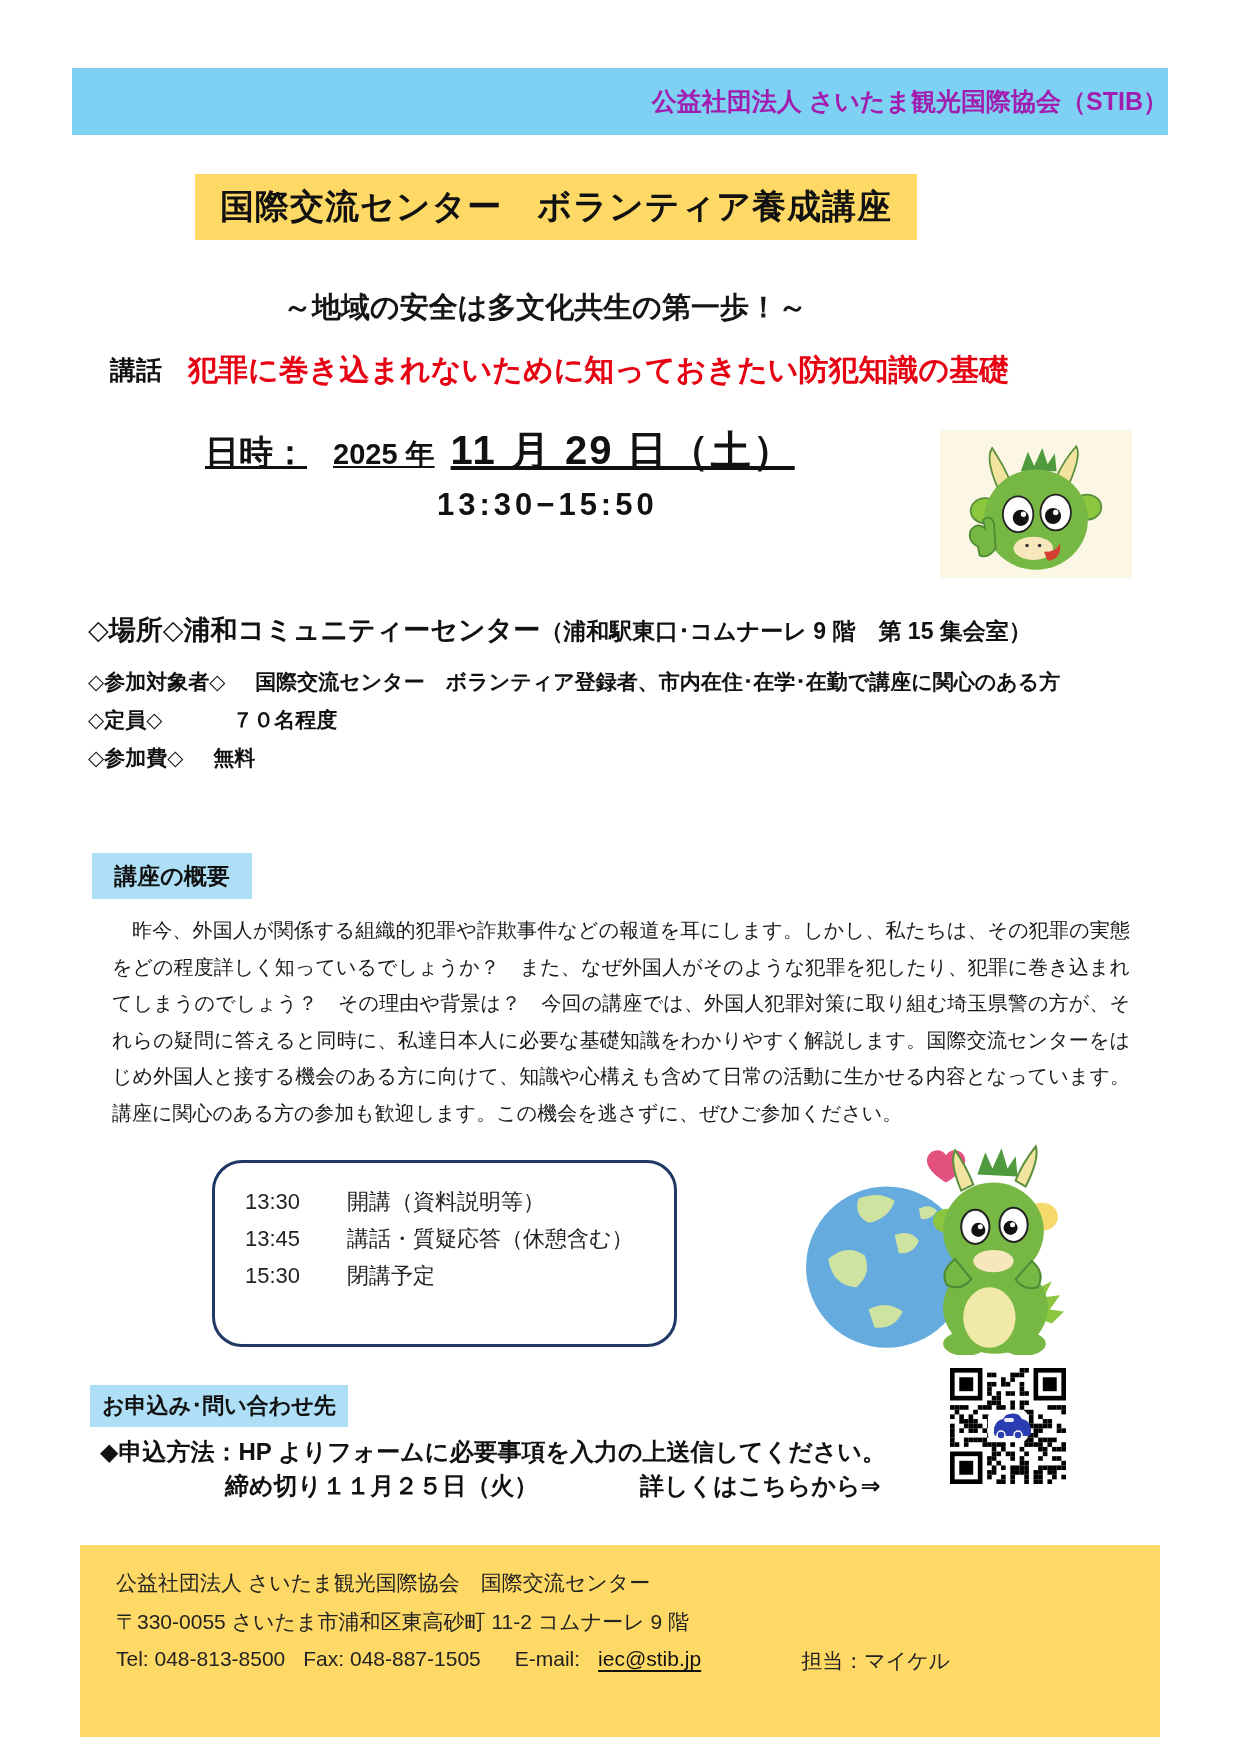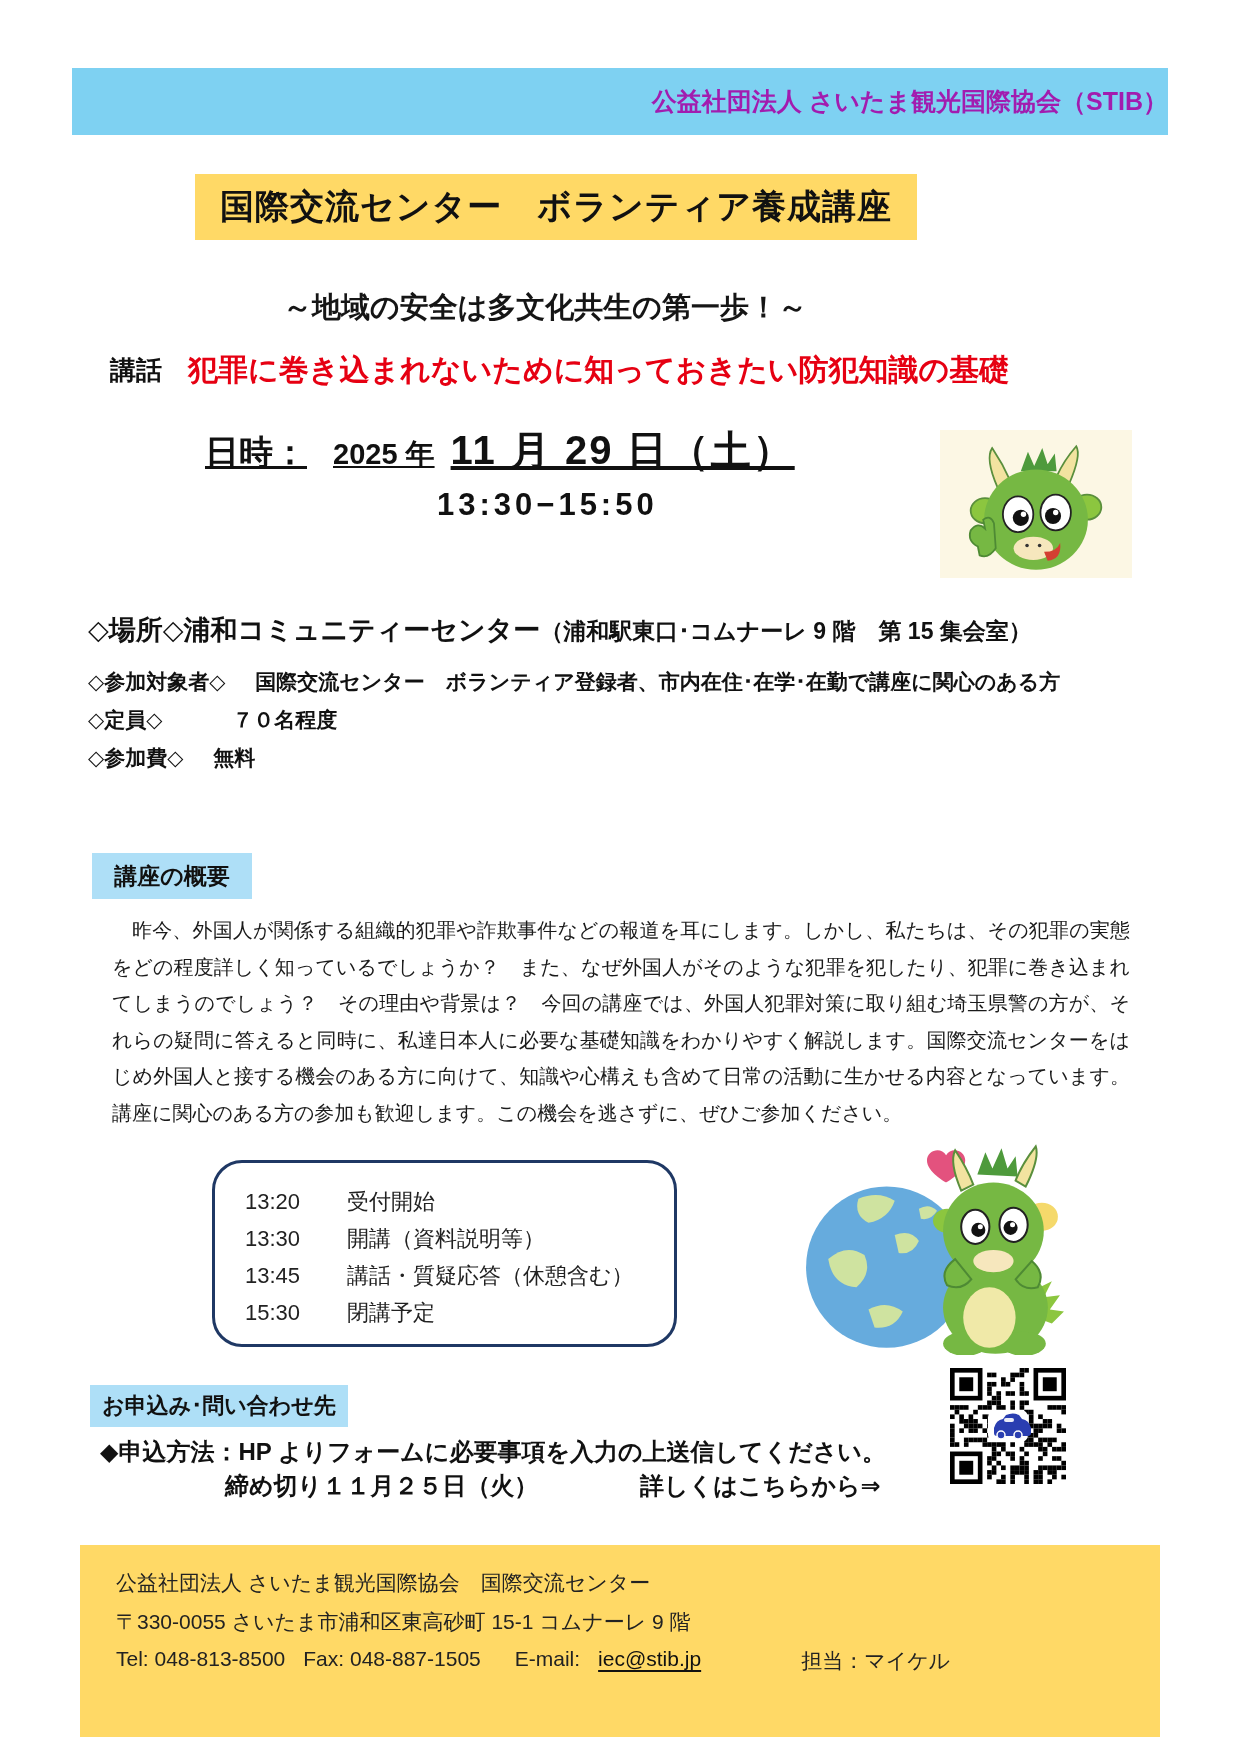--- a/index.html
+++ b/index.html
@@ -141,24 +141,20 @@
       <span class="d-label">◇参加費◇</span>
       <span class="d-value">無料</span>
     </div>
   </div>
 
   <div class="sec-header overview-header">講座の概要</div>
 
   <p class="overview-text">昨今、外国人が関係する組織的犯罪や詐欺事件などの報道を耳にします。しかし、私たちは、その犯罪の実態をどの程度詳しく知っているでしょうか？　また、なぜ外国人がそのような犯罪を犯したり、犯罪に巻き込まれてしまうのでしょう？　その理由や背景は？　今回の講座では、外国人犯罪対策に取り組む埼玉県警の方が、それらの疑問に答えると同時に、私達日本人に必要な基礎知識をわかりやすく解説します。国際交流センターをはじめ外国人と接する機会のある方に向けて、知識や心構えも含めて日常の活動に生かせる内容となっています。講座に関心のある方の参加も歓迎します。この機会を逃さずに、ぜひご参加ください。</p>
 
   <div class="schedule-box">
-    <div class="schedule-row">
-      <span class="s-time">13:20</span>
-      <span class="s-item">受付開始</span>
-    </div>
     <div class="schedule-row">
       <span class="s-time">13:30</span>
       <span class="s-item">開講（資料説明等）</span>
     </div>
     <div class="schedule-row">
       <span class="s-time">13:45</span>
       <span class="s-item">講話・質疑応答（休憩含む）</span>
     </div>
     <div class="schedule-row">
       <span class="s-time">15:30</span>
@@ -412,21 +408,21 @@
           <circle cx="30" cy="25" r="4" fill="#2a3eb1" stroke="#fff" stroke-width="1.5"></circle>
         </g>
       </svg></div>
 
 
   <footer class="footer-box">
     <div class="footer-line">
       <span>公益社団法人 さいたま観光国際協会　国際交流センター</span>
     </div>
     <div class="footer-line">
-      <span>〒330-0055 さいたま市浦和区東高砂町 15-1 コムナーレ 9 階</span>
+      <span>〒330-0055 さいたま市浦和区東高砂町 11-2 コムナーレ 9 階</span>
     </div>
     <div class="footer-line">
       <span>Tel: 048-813-8500</span>
       <span class="f-gap-s">Fax: 048-887-1505</span>
       <span class="f-gap-m">E-mail:</span>
       <span class="f-gap-s email-link">iec@stib.jp</span>
       <span class="f-gap-l">担当：マイケル</span>
     </div>
   </footer>
 

